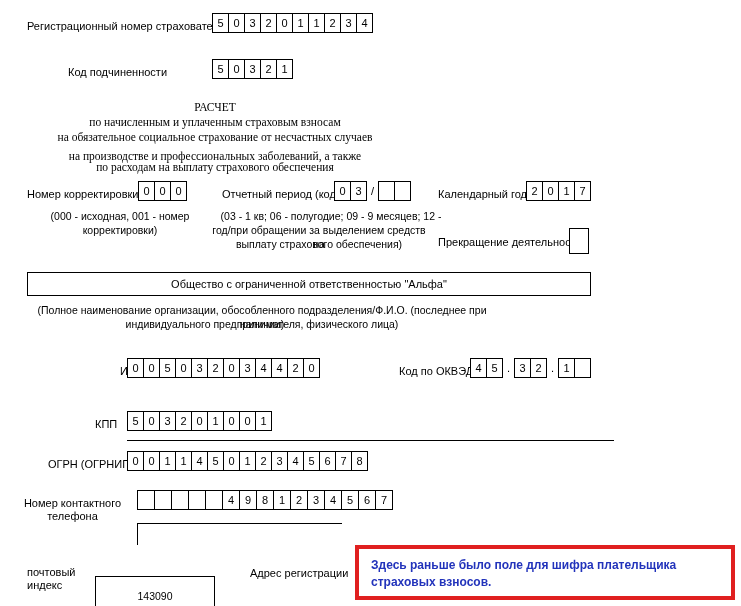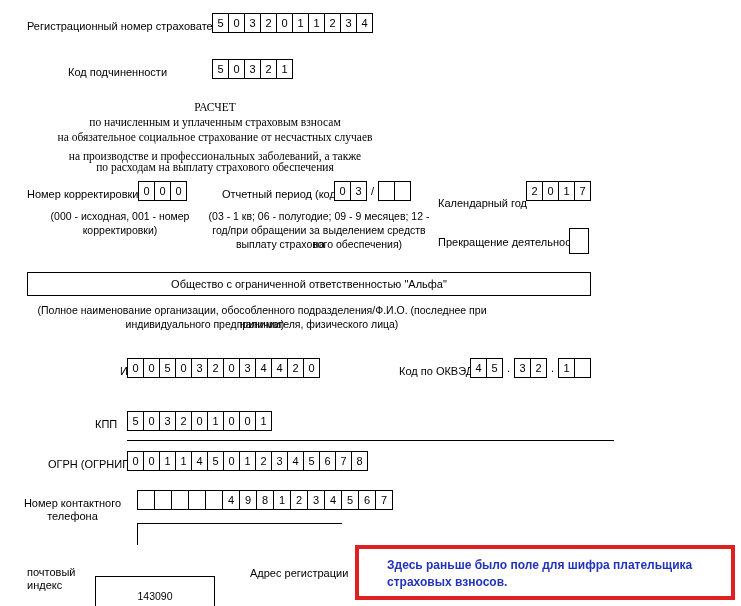--- a/index.html
+++ b/index.html
@@ -109,21 +109,21 @@
     line-height: 38px;
     background: #fff;
     margin-top: 16px;
   }
 
   
   .annot {
     border: 4px solid #e02020;
     box-sizing: border-box;
     background: #ffffff;
-    padding: 8px 28px;
+    padding: 8px 12px;
   }
   .annot-text {
     color: #2233bb;
     font-weight: bold;
     font-size: 12px;
     line-height: 17px;
     font-family: "Liberation Sans", sans-serif;
   }
 </style>
 </head>
@@ -172,25 +172,25 @@
   <div class="cells" id="rp-cells">
       <div class="cell">0</div>
       <div class="cell">3</div>
     </div>
   <div class="sep">/</div>
   <div class="cells" id="rp-extra-cells">
       <div class="cell"></div>
       <div class="cell"></div>
     </div>
 </div>
-<div class="abs hint" style="left:208px; top:209px; width:222px;text-align:center;">(03 - 1 кв; 06 - полугодие; 09 - 9 месяцев; 12 -</div>
+<div class="abs hint" style="left:220px; top:209px; width:222px;text-align:center;">(03 - 1 кв; 06 - полугодие; 09 - 9 месяцев; 12 -</div>
 <div class="abs hint" style="left:208px; top:223px; width:222px;">год/при обращении за выделением средств на</div>
 <div class="abs hint" style="left:208px; top:237px; width:222px;">выплату страхового обеспечения)</div>
 
-<div class="abs lbl" style="left:438px; top:197px;">Календарный год</div>
+<div class="abs lbl" style="left:438px; top:188px;">Календарный год</div>
 <div class="abs cells" id="year-cells" style="left:526px; top:181px;">
     <div class="cell">2</div>
     <div class="cell">0</div>
     <div class="cell">1</div>
     <div class="cell">7</div>
   </div>
 
 <div class="abs lbl" style="left:438px; top:236px;">Прекращение деятельности</div>
 <div class="abs" style="left:569px; top:228px; width:20px; height:26px; border:1px solid #000; box-sizing:border-box; background:#fff; text-align:center; line-height:24px; font-size:11px;"></div>
 

